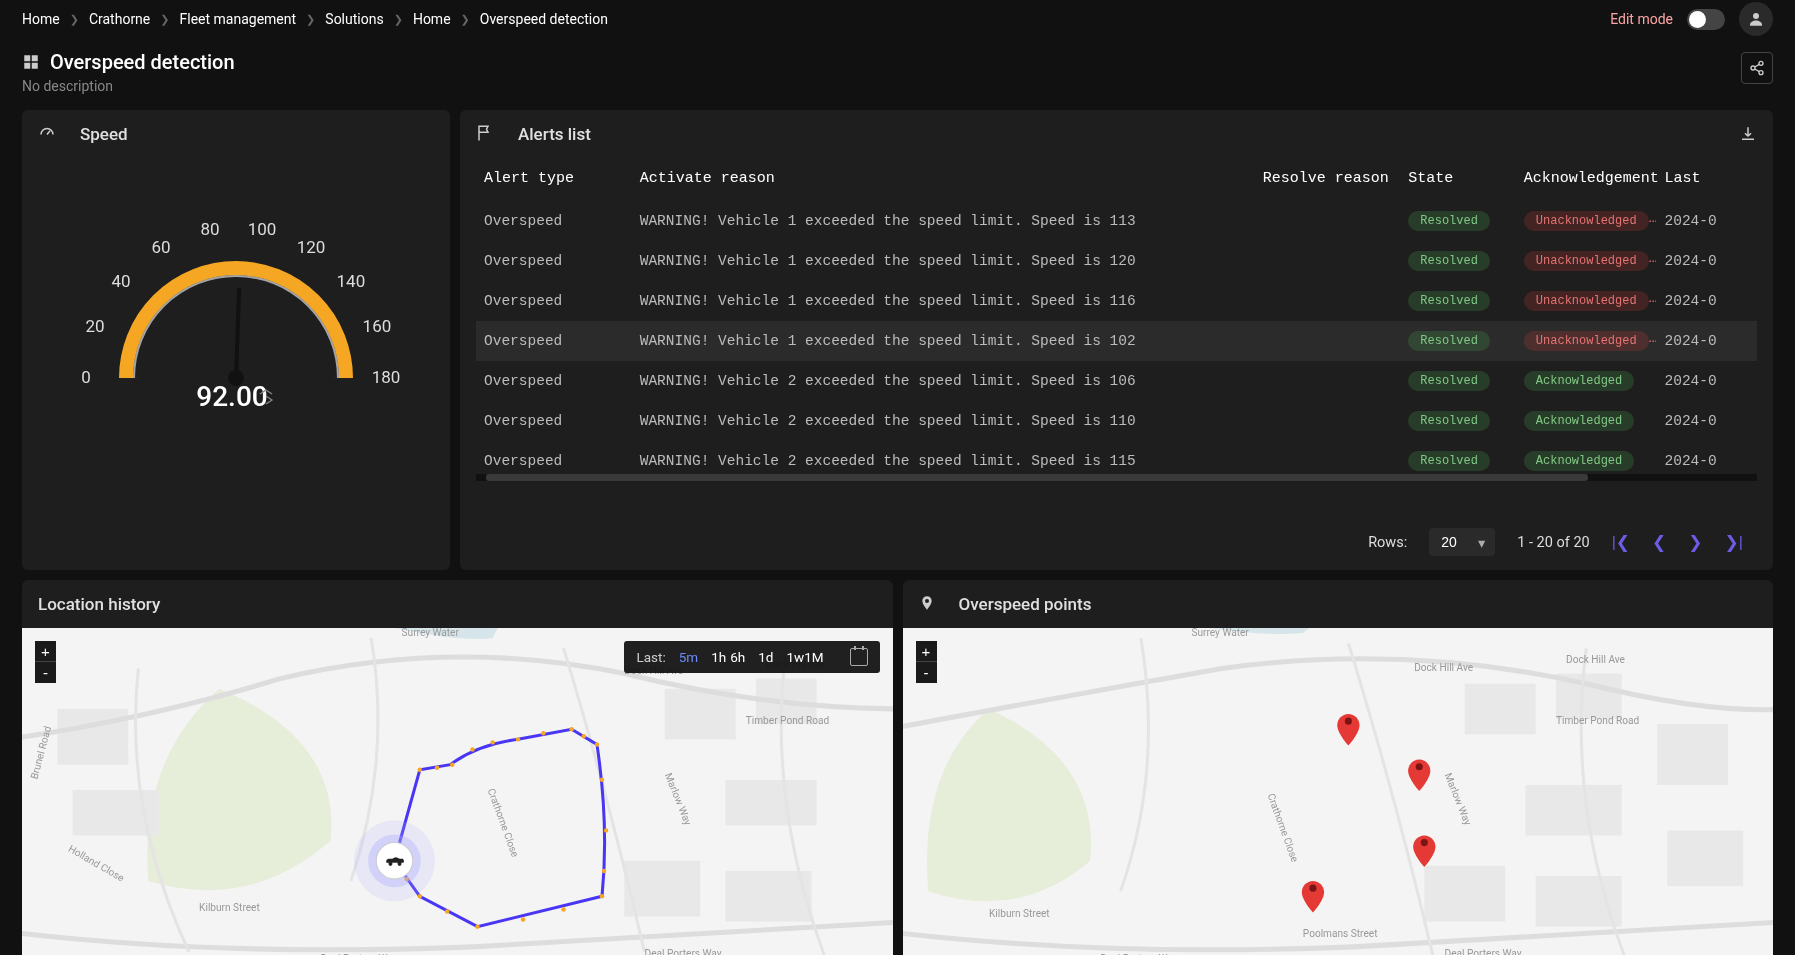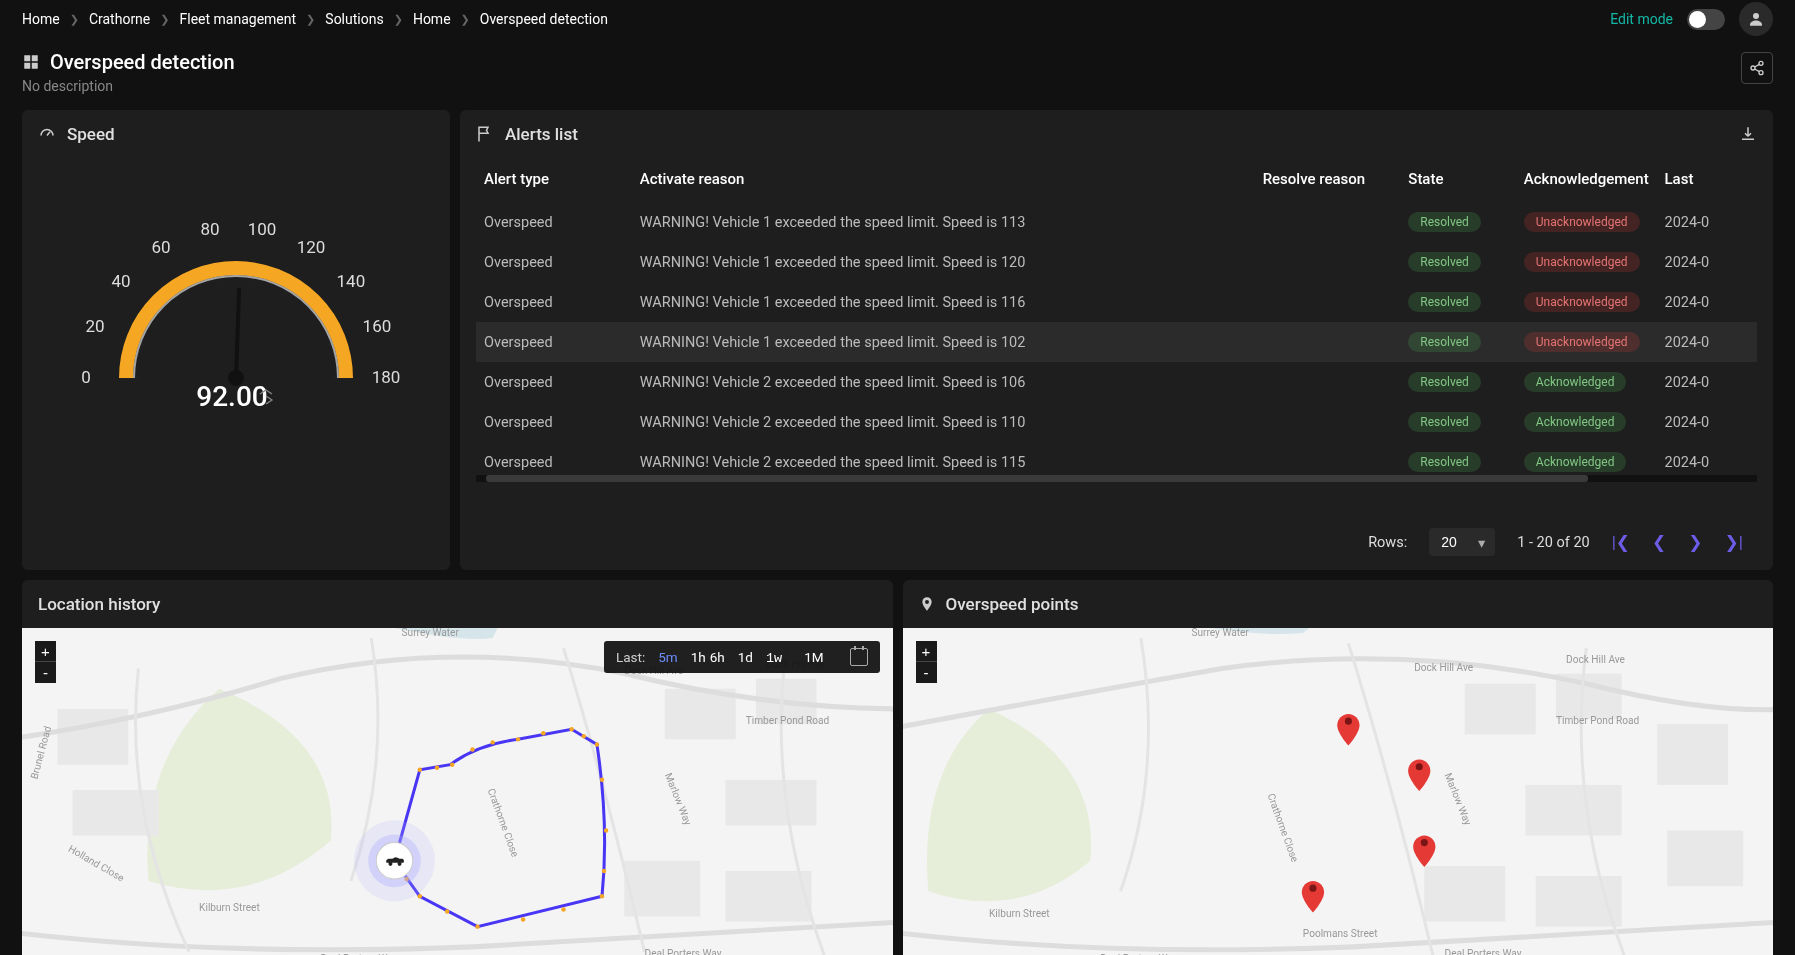--- a/index.html
+++ b/index.html
@@ -24,21 +24,21 @@
   font-size: 14px;
 }
 .breadcrumb a { color: #fff; text-decoration: none; cursor: pointer; }
 .breadcrumb .chev { color: #666; font-size: 11px; }
 .breadcrumb .current { color: #fff; }
 .header-right {
   display: flex;
   align-items: center;
   gap: 14px;
 }
-.edit-mode { font-size: 14px; color: #14b8a6; }
+.edit-mode { font-size: 14px; color: #fca5a5; }
 .toggle {
   width: 38px; height: 21px; background: #444; border-radius: 20px;
   position: relative; cursor: pointer;
 }
 .toggle::after {
   content:""; position:absolute; width:17px; height:17px; background:#fff;
   border-radius:50%; top:2px; left:2px;
 }
 .lock { position:absolute; font-size:10px; color:#222; left:5px; top:4px;}
 .avatar {
@@ -71,33 +71,33 @@
 .panel {
   background:#1e1e1e;
   border-radius:6px;
   overflow:hidden;
   display:flex;flex-direction:column;
 }
 .panel-header {
   display:flex;align-items:center;justify-content:space-between;
   padding:14px 16px; font-size:17px; font-weight:500;
 }
-.panel-header .left { display:flex; align-items:center; gap:11px;}
+.panel-header .left { display:flex; align-items:flex-start; gap:24px;}
 .panel-body { flex:1; position:relative; overflow:hidden; }
 
 
 .gauge-wrap{display:flex;align-items:flex-start;justify-content:center;height:100%;padding-top:30px;}
 .gauge-svg{width:360px;height:260px;}
 .gauge-val{font-size:28px;fill:#fff;font-weight:500;}
 .gauge-tick-label{font-size:17px;fill:#ddd;}
 
 
 .alerts { grid-column:2; }
 .table-wrap{flex:1;overflow:hidden;padding:0 16px;position:relative;}
-table{width:100%;border-collapse:collapse;font-size:14.5px;table-layout:fixed;}
+table{width:100%;border-collapse:collapse;font-size:14.5px;table-layout:fixed;font-family:Liberation Mono, monospace;}
 th{color:#fff;font-weight:500;text-align:left;padding:12px 8px 14px;font-size:15px;}
 td{color:#bbb;padding:10px 8px;white-space:nowrap;overflow:hidden;text-overflow:ellipsis;}
 tbody tr:nth-child(4){background:#2b2b2b;}
 .pill{display:inline-block;padding:3px 12px;border-radius:12px;font-size:12px;}
 .pill.resolved{background:rgba(76,175,80,0.22);color:#81c784;}
 .pill.unack{background:rgba(244,67,54,0.18);color:#e57373;}
 .pill.ack{background:rgba(76,175,80,0.22);color:#81c784;}
 .hscroll{position:absolute;bottom:0;left:16px;right:16px;height:7px;background:#111;}
 .hscroll-thumb{position:absolute;top:0;left:10px;width:86%;height:7px;background:#3a3a3a;border-radius:3px;}
 .pager{display:flex;align-items:center;justify-content:flex-end;gap:22px;padding:14px 30px;font-size:14.5px;color:#ddd;}
@@ -423,21 +423,21 @@
             <span>Location history</span>
           </div>
         </div>
       <div class="panel-body map">
         <div class="zoom">
           <button>+</button>
           <button>-</button>
         </div>
         <div class="timebar">
           <span class="lbl">Last:</span>
-          <span id="time-opts"><span class="opt active" style="margin-right: 13px;">5m</span><span class="opt" style="margin-right: 4px;">1h</span><span class="opt" style="margin-right: 13px;">6h</span><span class="opt" style="margin-right: 13px;">1d</span><span class="opt" style="margin-right: 22px; font-family: Liberation Mono, monospace;">1w</span><span class="opt" style="margin-right: 13px;">1M</span></span>
+          <span id="time-opts"><span class="opt active" style="margin-right: 13px;">5m</span><span class="opt" style="margin-right: 4px;">1h</span><span class="opt" style="margin-right: 13px;">6h</span><span class="opt" style="margin-right: 13px;">1d</span><span class="opt" style="margin-right: 0;">1w</span><span class="opt" style="margin-right: 13px;">1M</span></span>
           <span class="cal-icon"></span>
         </div>
         <svg width="100%" height="100%" viewBox="0 0 870 340" preserveAspectRatio="xMidYMid slice">
           <rect width="870" height="340" fill="#f4f4f4"></rect>
           <path class="water" d="M330 -10 Q430 15 470 10 L480 -10 Z"></path>
           <path class="park" d="M200 60 Q320 110 310 210 Q230 280 130 250 Q120 130 200 60Z"></path>
           <rect class="building" x="40" y="80" width="70" height="55"></rect>
           <rect class="building" x="55" y="160" width="85" height="45"></rect>
           <rect class="building" x="640" y="60" width="70" height="50"></rect>
           <rect class="building" x="730" y="50" width="60" height="45"></rect>

